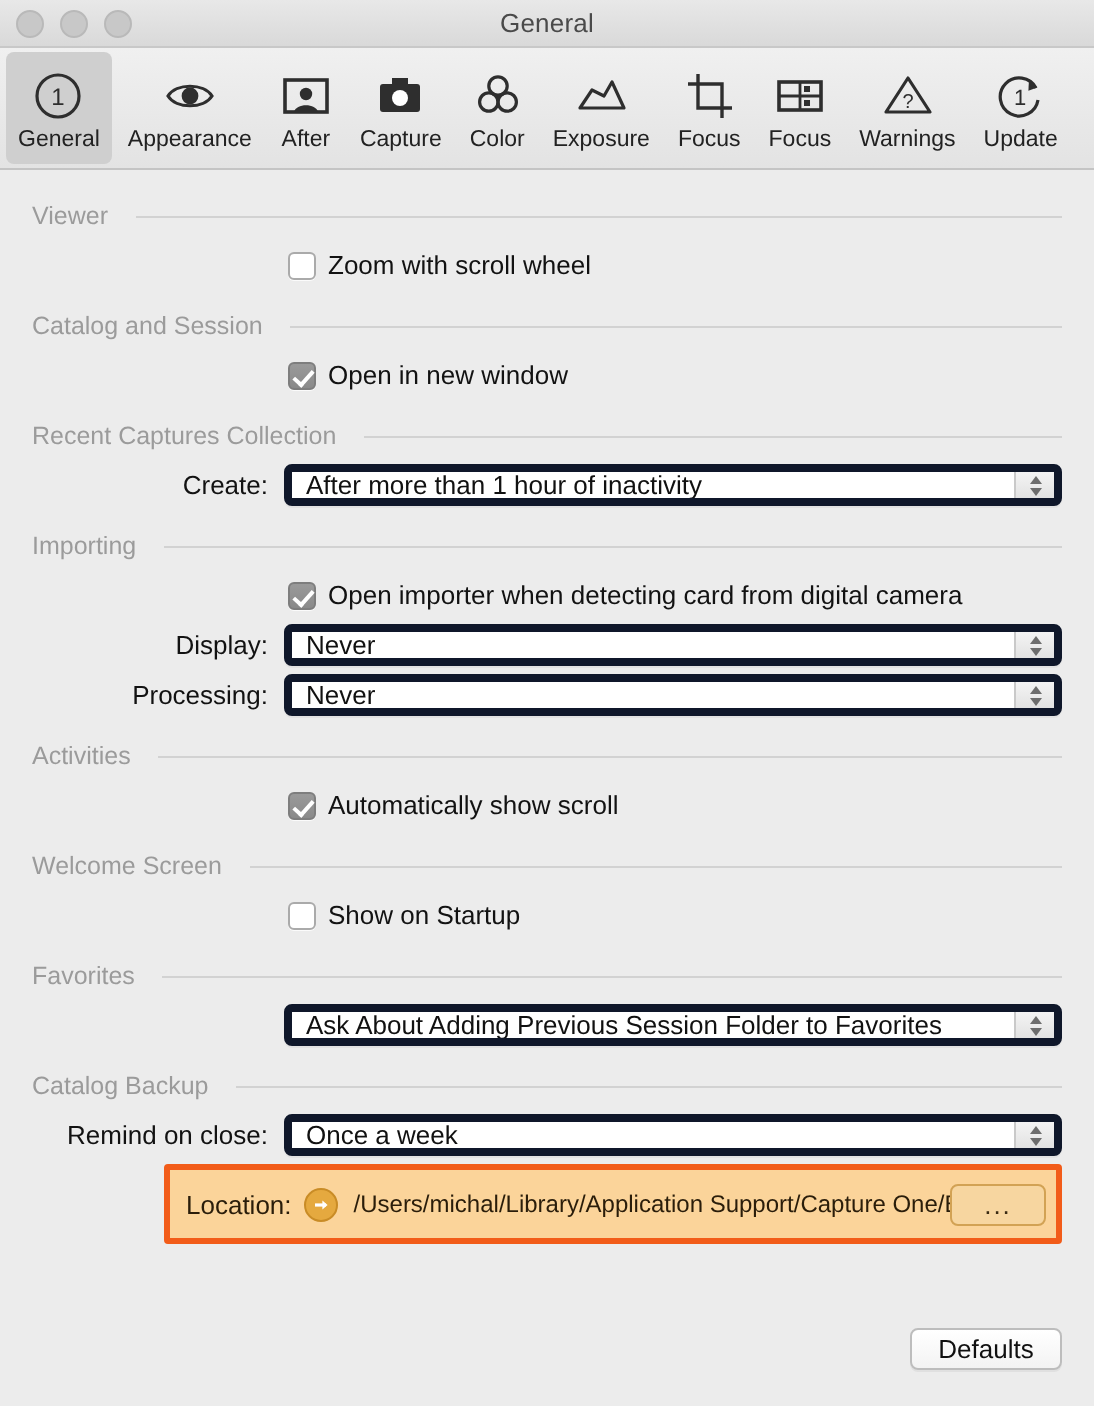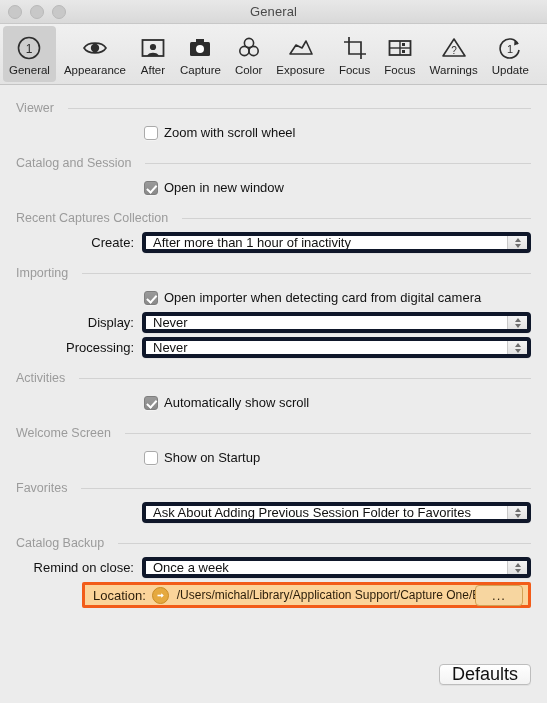--- a/index.html
+++ b/index.html
@@ -205,21 +205,21 @@
 
   
   .highlight-box {
     position: relative;
     margin: 2px 0 0 66px;
     background: #fbd49a;
     border: 3px solid #f25c19;
     border-radius: 2px;
     display: flex;
     align-items: center;
-    height: 26px;
+    height: 40px;
     padding: 0 5px 0 0;
     box-sizing: border-box;
   }
   .loc-label {
     font-size: 13px;
     color: #2a1d0a;
     padding: 0 6px 0 8px;
     white-space: nowrap;
   }
   .loc-arrow {
@@ -260,21 +260,21 @@
     right: 16px;
     bottom: 18px;
   }
   .btn {
     min-width: 76px;
     height: 21px;
     padding: 0 12px;
     background: linear-gradient(to bottom,#ffffff,#f3f3f3);
     border: 1px solid #bdbdbd;
     border-radius: 4px;
-    font-size: 18px;
+    font-size: 13px;
     color: #101010;
     display: flex;
     align-items: center;
     justify-content: center;
     box-shadow: 0 1px 0 rgba(0,0,0,0.05);
     box-sizing: border-box;
     margin-top: 28px;
   }
 </style>
 </head>

